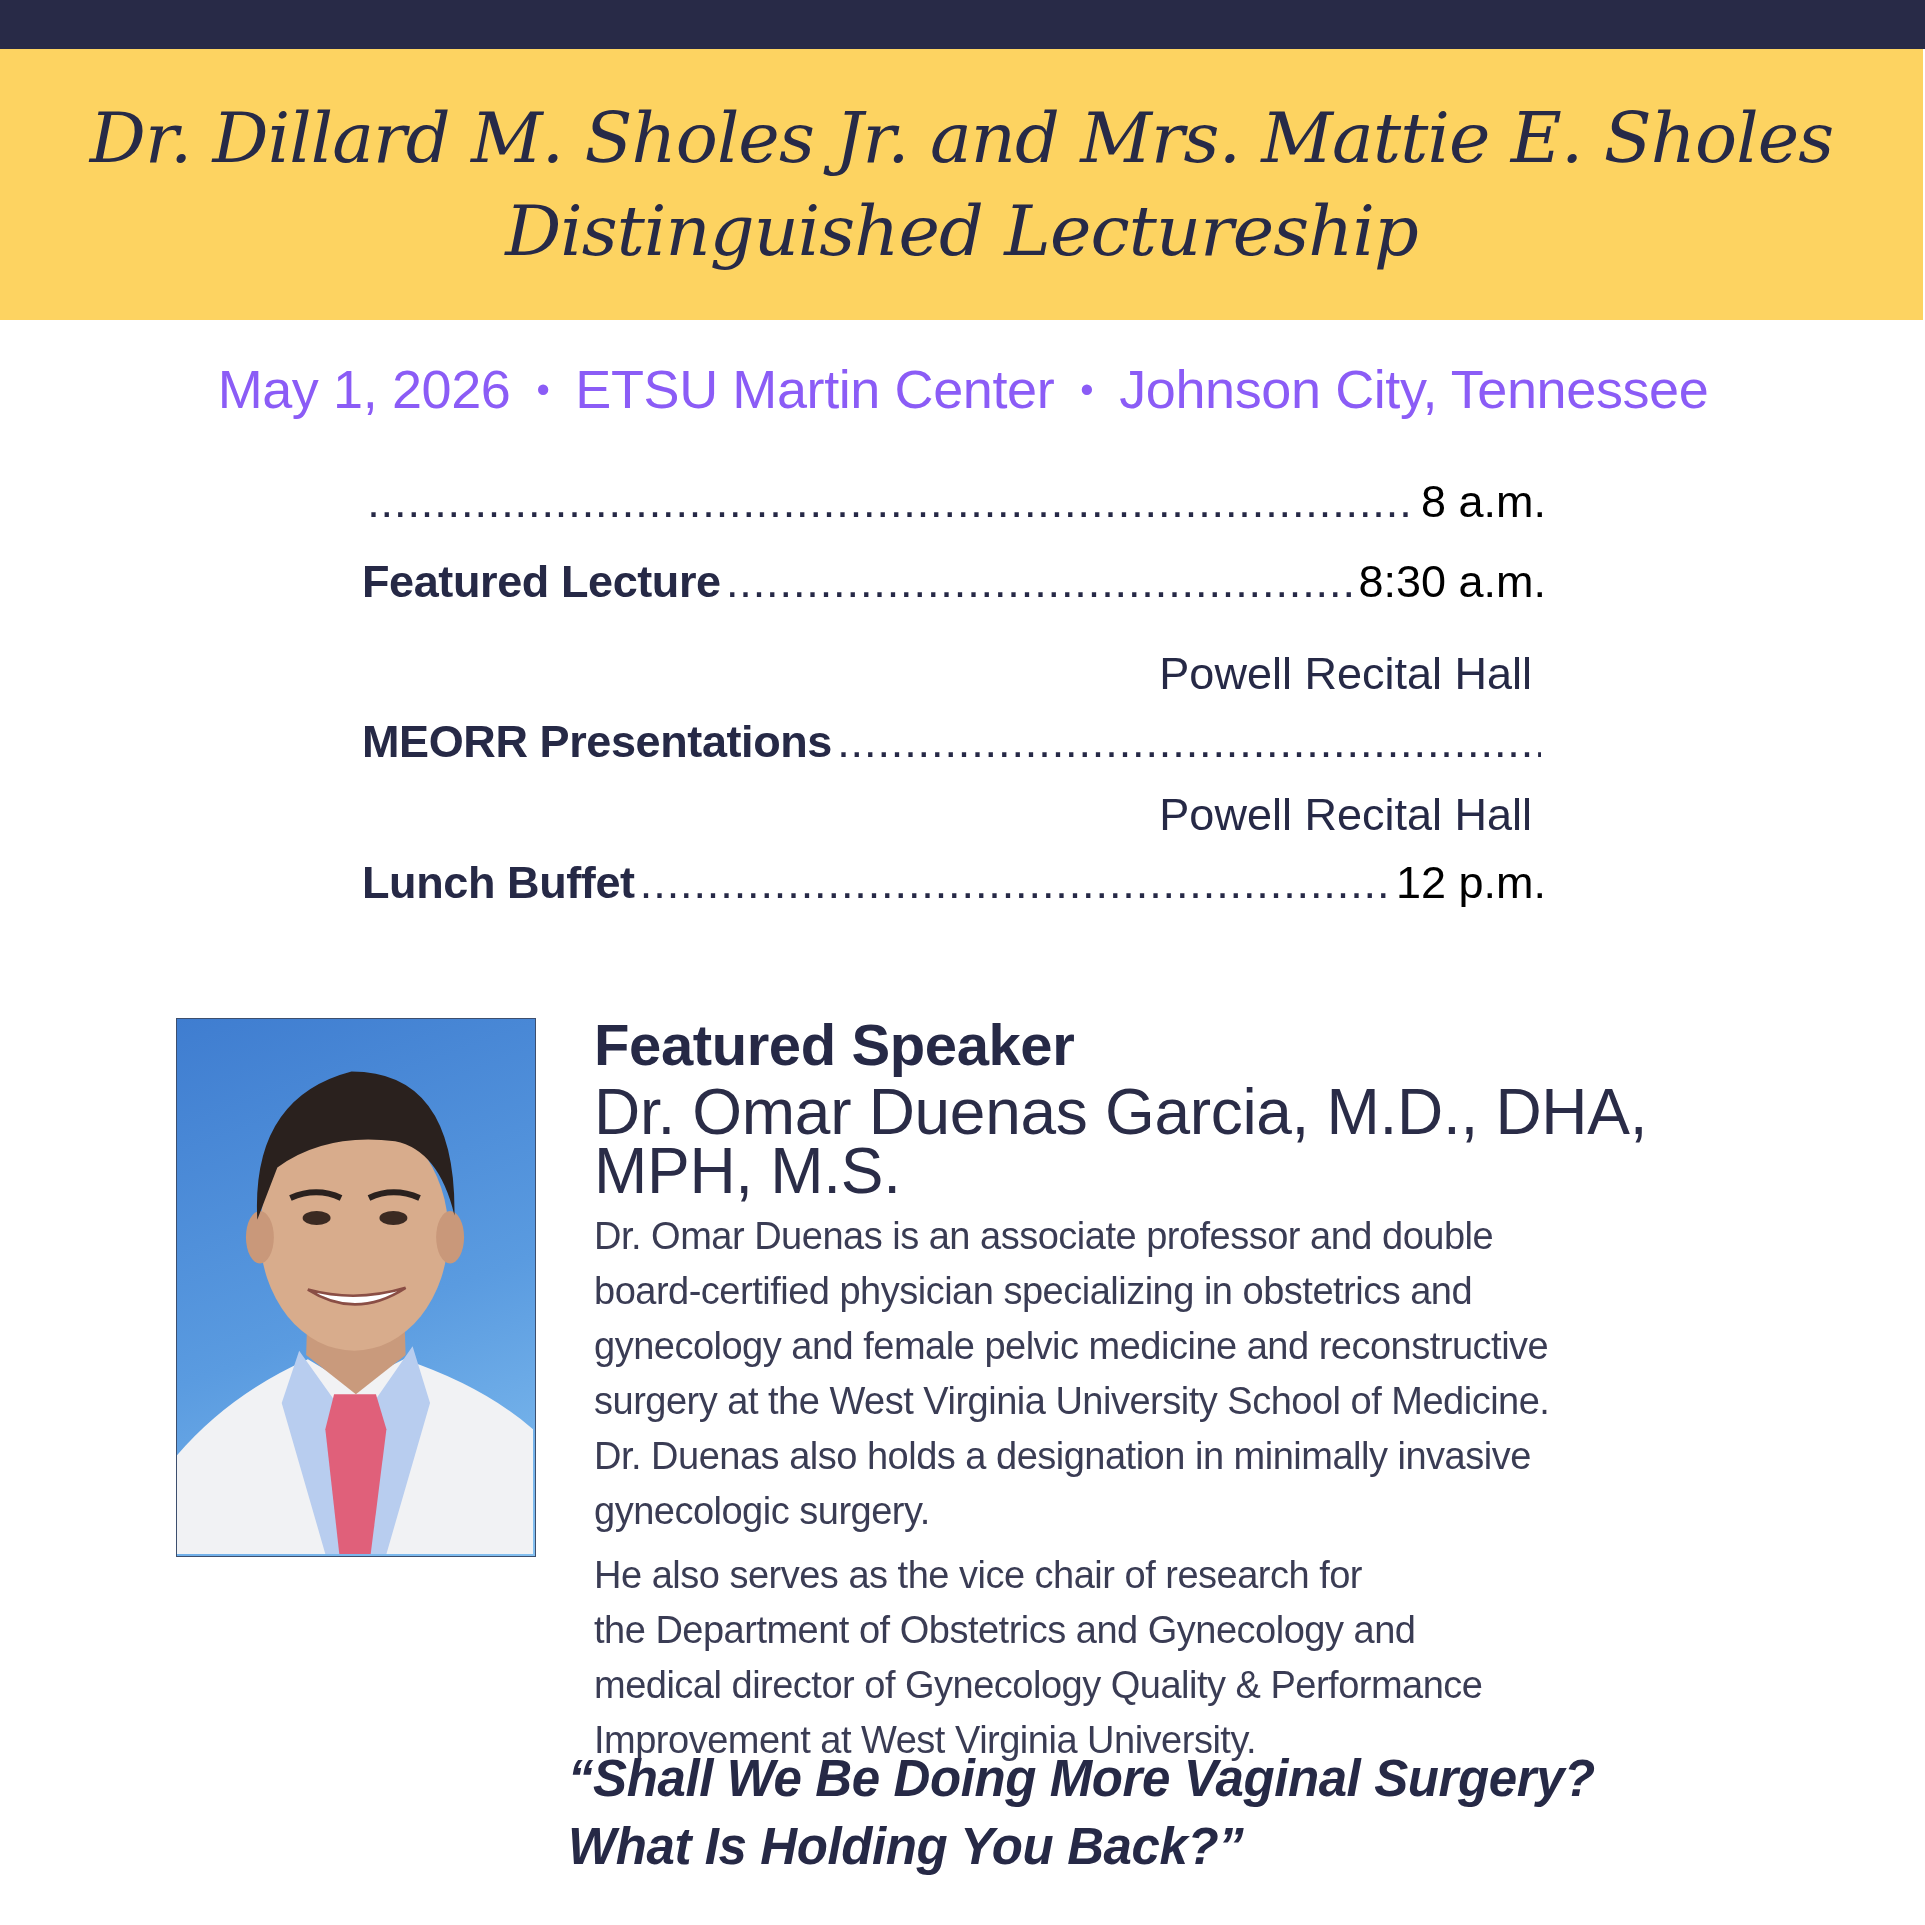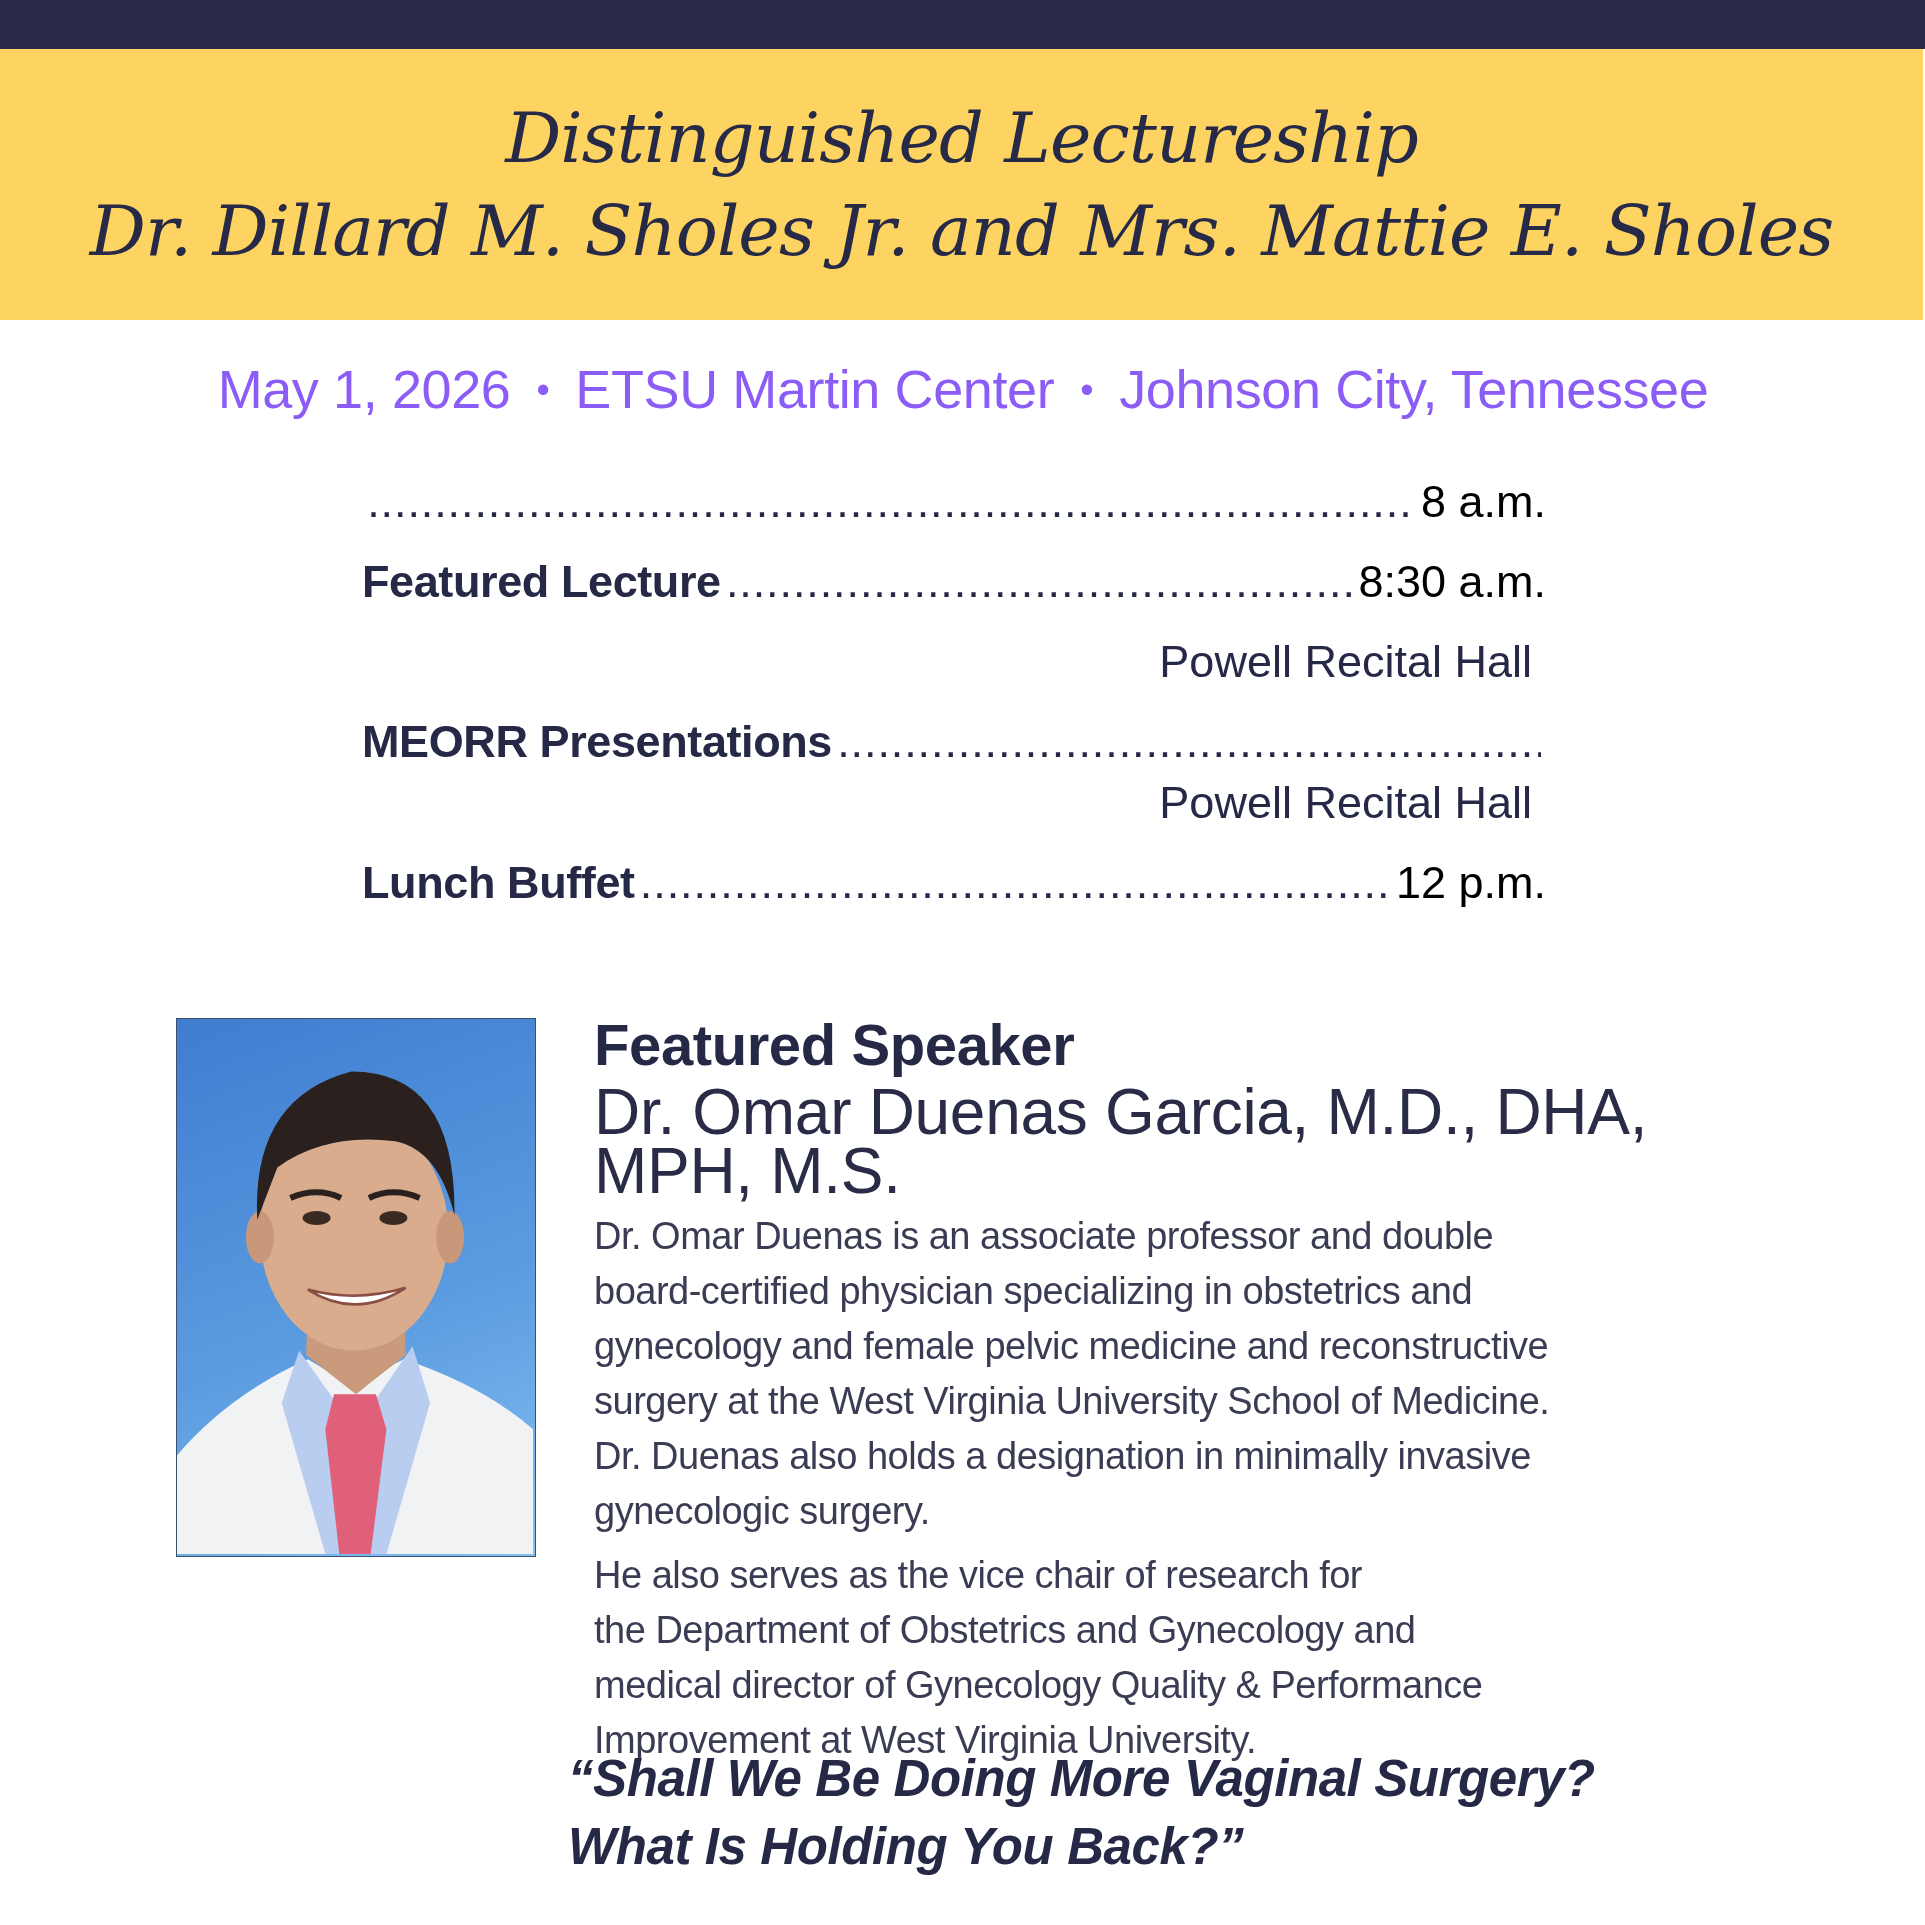--- a/index.html
+++ b/index.html
@@ -31,21 +31,21 @@
     .row .label { font-weight: bold; white-space: nowrap; color: #262946; letter-spacing: -0.4px; }
     .row .leader {
       flex: 1; overflow: hidden; white-space: nowrap; margin: 0 5.2px; color: #262946;
       letter-spacing: 0.9px;
     }
     .row .leader::before {
       content: "................................................................................................................................................";
     }
     .row .time { white-space: nowrap; color: #000000; }
     .row.sub { justify-content: flex-end; height: 80px; }
-    .row.sub .venue { padding-right: 14px; white-space: nowrap; }
+    .row.sub .venue { padding-right: 14px; white-space: nowrap; margin-top: 12px; }
     .row.short { height: 61px; }
     .photo {
       position: absolute; left: 176px; top: 1018px; width: 360px; height: 539px;
       border: 1.7px solid #3d4f6e; box-sizing: border-box; overflow: hidden;
       background: linear-gradient(160deg, #3f7dd0 0%, #5a9be0 55%, #84c0f0 100%);
     }
     .speaker { position: absolute; left: 594px; top: 1011px; width: 1135px; }
     .speaker-heading { font-size: 58px; font-weight: bold; line-height: 68px; color: #262946; letter-spacing: -0.4px; }
     .speaker-name { font-size: 64px; line-height: 59px; color: #2a2c47; margin-top: 3.5px; letter-spacing: -0.3px; }
     .bio { font-size: 38px; line-height: 55px; color: #3a3c54; margin-top: 8.7px; letter-spacing: -0.5px; }
@@ -56,22 +56,22 @@
       font-size: 51px; line-height: 68px; font-weight: bold; font-style: italic; color: #262946;
       white-space: pre-line; letter-spacing: -0.4px;
     }
   </style>
 </head>
 <body>
 
 <div class="top-bar"></div>
 
 <div class="banner">
+  <div class="banner-line">Dr. Dillard M. Sholes Jr. and Mrs. Mattie E. Sholes</div>
   <div class="banner-line">Distinguished Lectureship</div>
-  <div class="banner-line">Dr. Dillard M. Sholes Jr. and Mrs. Mattie E. Sholes</div>
 </div>
 
 <div class="subtitle">
   <span>May 1, 2026</span><span class="dot">•</span><span>ETSU Martin Center</span><span class="dot">•</span><span>Johnson City, Tennessee</span>
 </div>
 
 <div class="schedule">
   <div class="row">
     <span class="leader"></span>
     <span class="time">8 a.m.</span>

